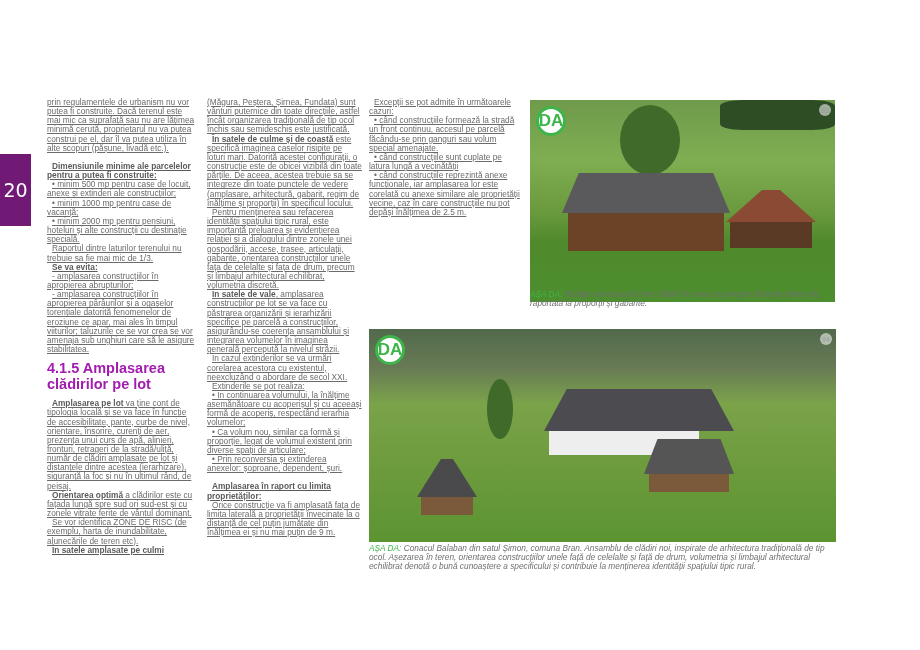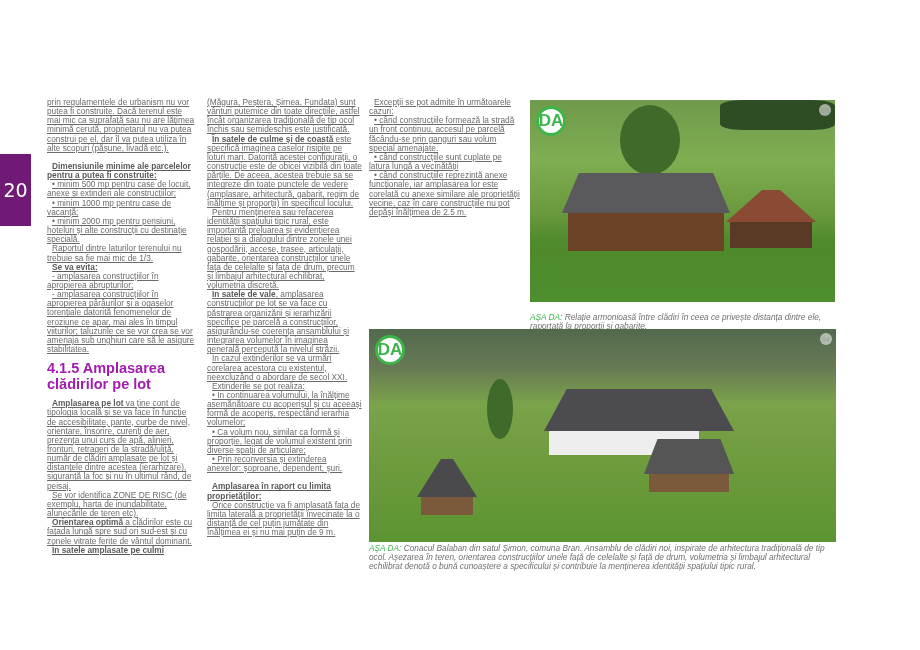--- a/index.html
+++ b/index.html
@@ -23,21 +23,21 @@
   .photo2{left:369px;top:329px;width:467px;height:213px;
     background:linear-gradient(180deg,#516a4c 0%,#687a55 18%,#7aa34a 35%,#6f9c3e 60%,#5c9432 100%);}
   .badge{position:absolute;left:6px;top:6px;width:24px;height:24px;border-radius:50%;
          background:#ffffff;border:3px solid #3db54a;color:#3db54a;font-weight:bold;
          font-size:17px;display:flex;align-items:center;justify-content:center;}
   .num{position:absolute;right:4px;top:4px;width:12px;height:12px;border-radius:50%;
        background:rgba(255,255,255,.55);color:#9a9a9a;font-size:7px;display:flex;
        align-items:center;justify-content:center;}
   .caption{position:absolute;font-size:8.3px;line-height:9.2px;font-style:italic;color:#6f6f6f;}
   .caption .lead{color:#3db54a;}
-  .cap1{left:530px;top:313px;width:310px;}
+  .cap1{left:530px;top:290px;width:310px;}
   .cap2{left:369px;top:544px;width:470px;}
   
   .roof{position:absolute;background:#5a5a5c;}
   .wall{position:absolute;background:#6b4326;}
   .white{position:absolute;background:#eeeeee;}
   .tree{position:absolute;border-radius:50%;background:#3f6a2a;}
 </style>
 </head>
 <body>
 
@@ -51,22 +51,22 @@
   <p class="b ind">Dimensiunile minime ale parcelelor pentru a putea fi construite:</p>
   <p class="ind">• minim 500 mp pentru case de locuit, anexe și extinderi ale construcțiilor;</p>
   <p class="ind">• minim 1000 mp pentru case de vacanță;</p>
   <p class="ind">• minim 2000 mp pentru pensiuni, hoteluri și alte construcții cu destinație specială.</p>
   <p class="ind">Raportul dintre laturilor terenului nu trebuie sa fie mai mic de 1/3.</p>
   <p class="b ind">Se va evita:</p>
   <p class="ind">- amplasarea construcțiilor în apropierea abrupturilor;</p>
   <p class="ind">- amplasarea construcțiilor în apropierea pârâurilor și a ogașelor torențiale datorită fenomenelor de eroziune ce apar, mai ales în timpul viiturilor; taluzurile ce se vor crea se vor amenaja sub unghiuri care să le asigure stabilitatea.</p>
   <h2>4.1.5 Amplasarea clădirilor pe lot</h2>
   <p class="ind"><span class="b">Amplasarea pe lot</span><span> va ține cont de tipologia locală  și se va face în funcție de accesibilitate, pante, curbe de nivel, orientare, însorire, curenți de aer, prezența unui curs de apă, alinieri, fronturi, retrageri de la stradă/uliță, număr de clădiri amplasate pe lot și distanțele dintre acestea (ierarhizare), siguranță la foc și nu în ultimul rând, de peisaj.</span></p>
+  <p class="ind"><span class="b">Orientarea optimă</span><span> a clădirilor este cu fațada lungă spre sud ori sud-est și cu zonele vitrate ferite de vântul dominant.</span></p>
   <p class="ind">Se vor identifica ZONE DE RISC (de exemplu, harta de inundabilitate, alunecările de teren etc).</p>
-  <p class="ind"><span class="b">Orientarea optimă</span><span> a clădirilor este cu fațada lungă spre sud ori sud-est și cu zonele vitrate ferite de vântul dominant.</span></p>
   <p class="b ind">În satele amplasate pe culmi</p>
 </div>
 
 <div class="col col2">
   <p>(Măgura, Peștera, Șirnea, Fundata) sunt vânturi puternice din toate direcțiile, astfel încât organizarea tradițională de tip ocol închis sau semideschis este justificată.</p>
   <p class="ind"><span class="b">În satele de culme și de coastă</span><span> este specifică imaginea caselor risipite pe loturi mari. Datorită acestei configurații, o construcție este de obicei vizibilă din toate părțile. De aceea, acestea trebuie sa se integreze din toate punctele de vedere  (amplasare, arhitectură, gabarit, regim de înălțime și proporții) în specificul locului.</span></p>
   <p class="ind">Pentru menținerea sau refacerea identității spațiului tipic rural, este importantă preluarea și evidențierea relației și a dialogului dintre zonele unei gospodării, accese, trasee, articulații, gabarite, orientarea construcțiilor unele fața de celelalte și fața de drum, precum și limbajul arhitectural echilibrat, volumetria discretă.</p>
   <p class="ind"><span class="b">În satele de vale</span><span>, amplasarea construcțiilor pe lot se va face cu păstrarea organizării și ierarhizării specifice pe parcelă a construcțiilor, asigurându-se coerența ansamblului și integrarea volumelor în imaginea generală percepută la nivelul străzii.</span></p>
   <p class="ind">În cazul extinderilor se va urmări corelarea acestora cu existentul, neexcluzând o abordare de secol XXI.</p>
   <p class="ind">Extinderile se pot realiza:</p>

